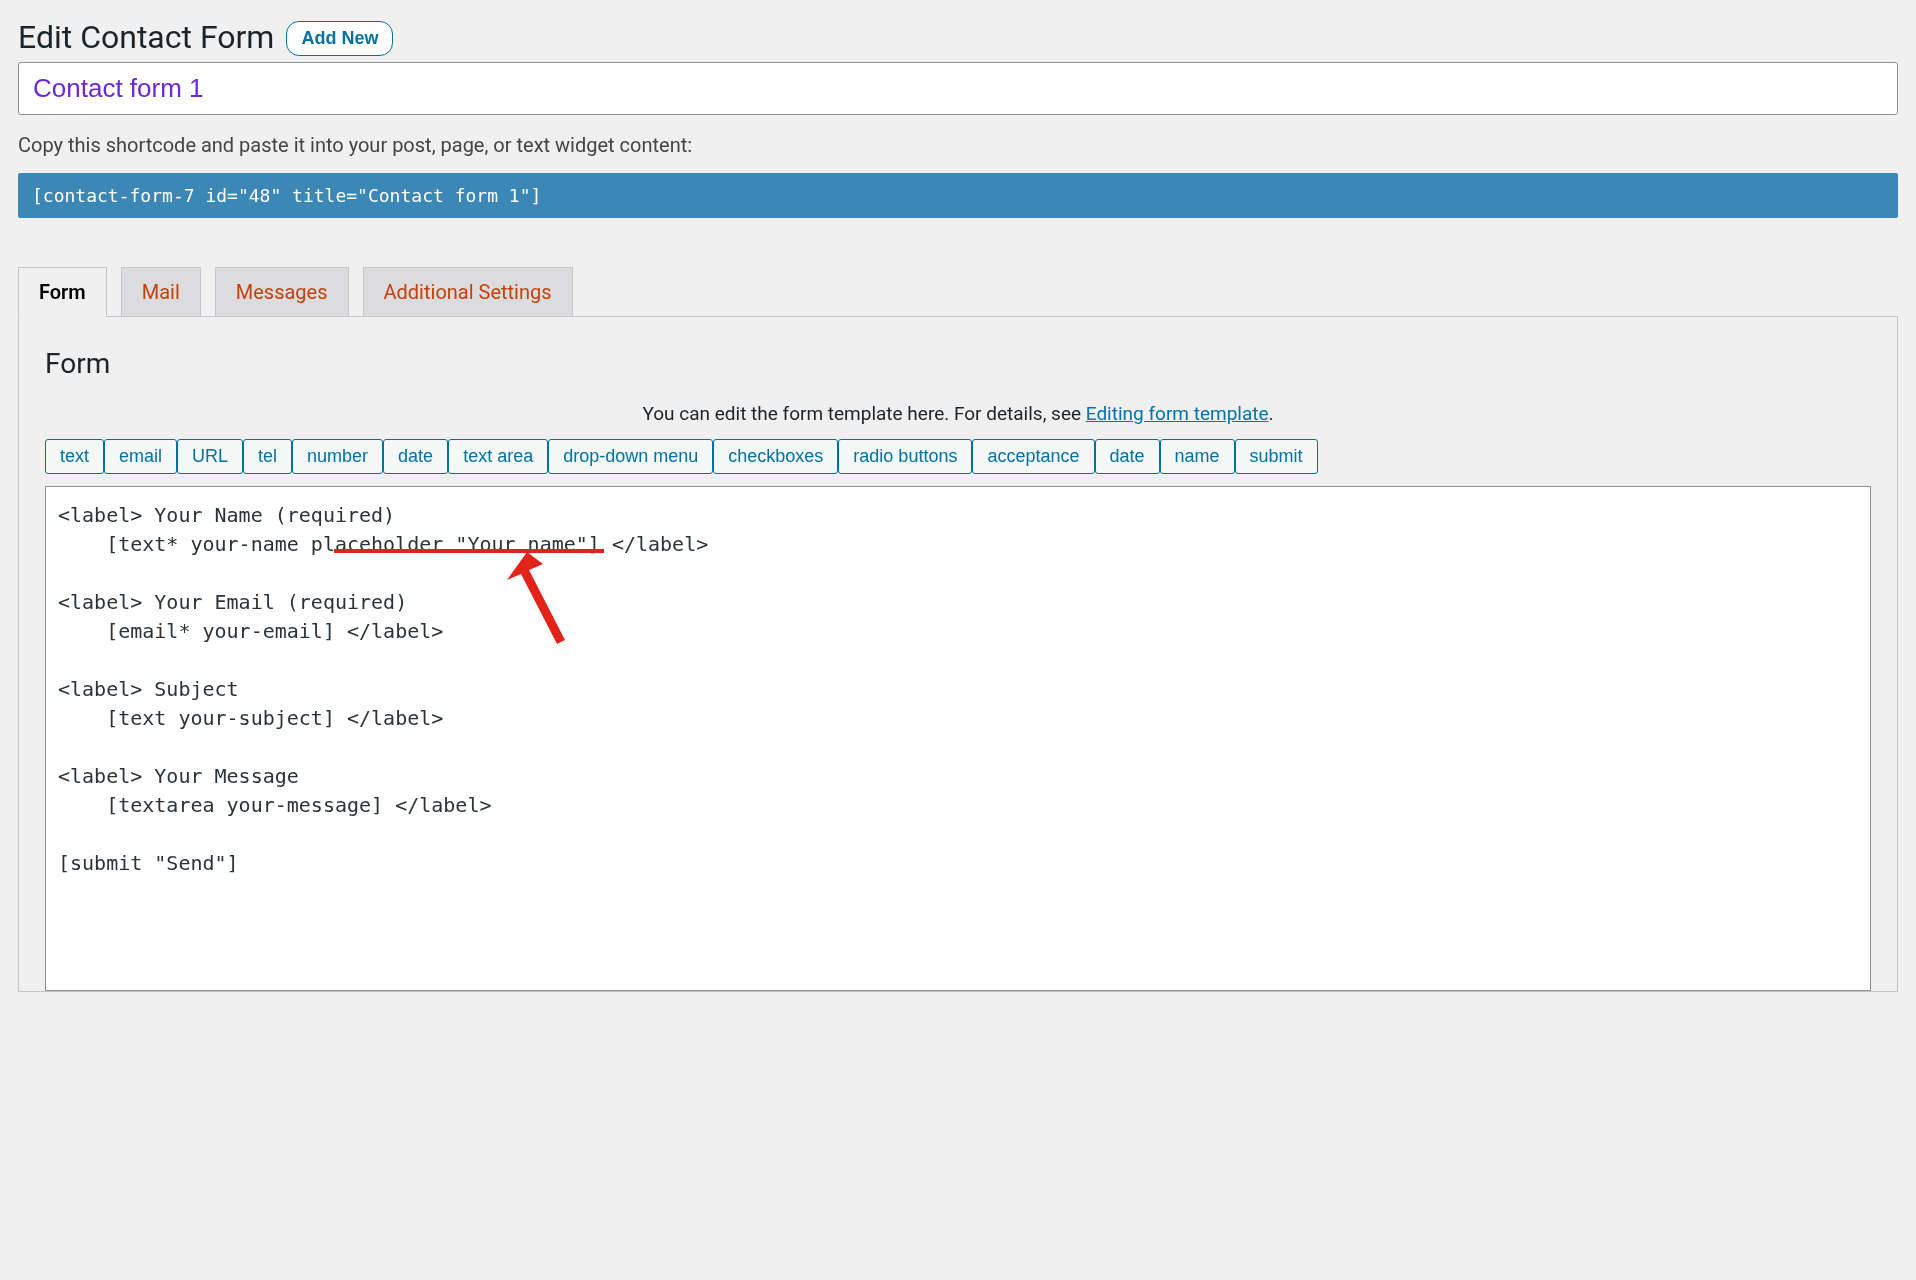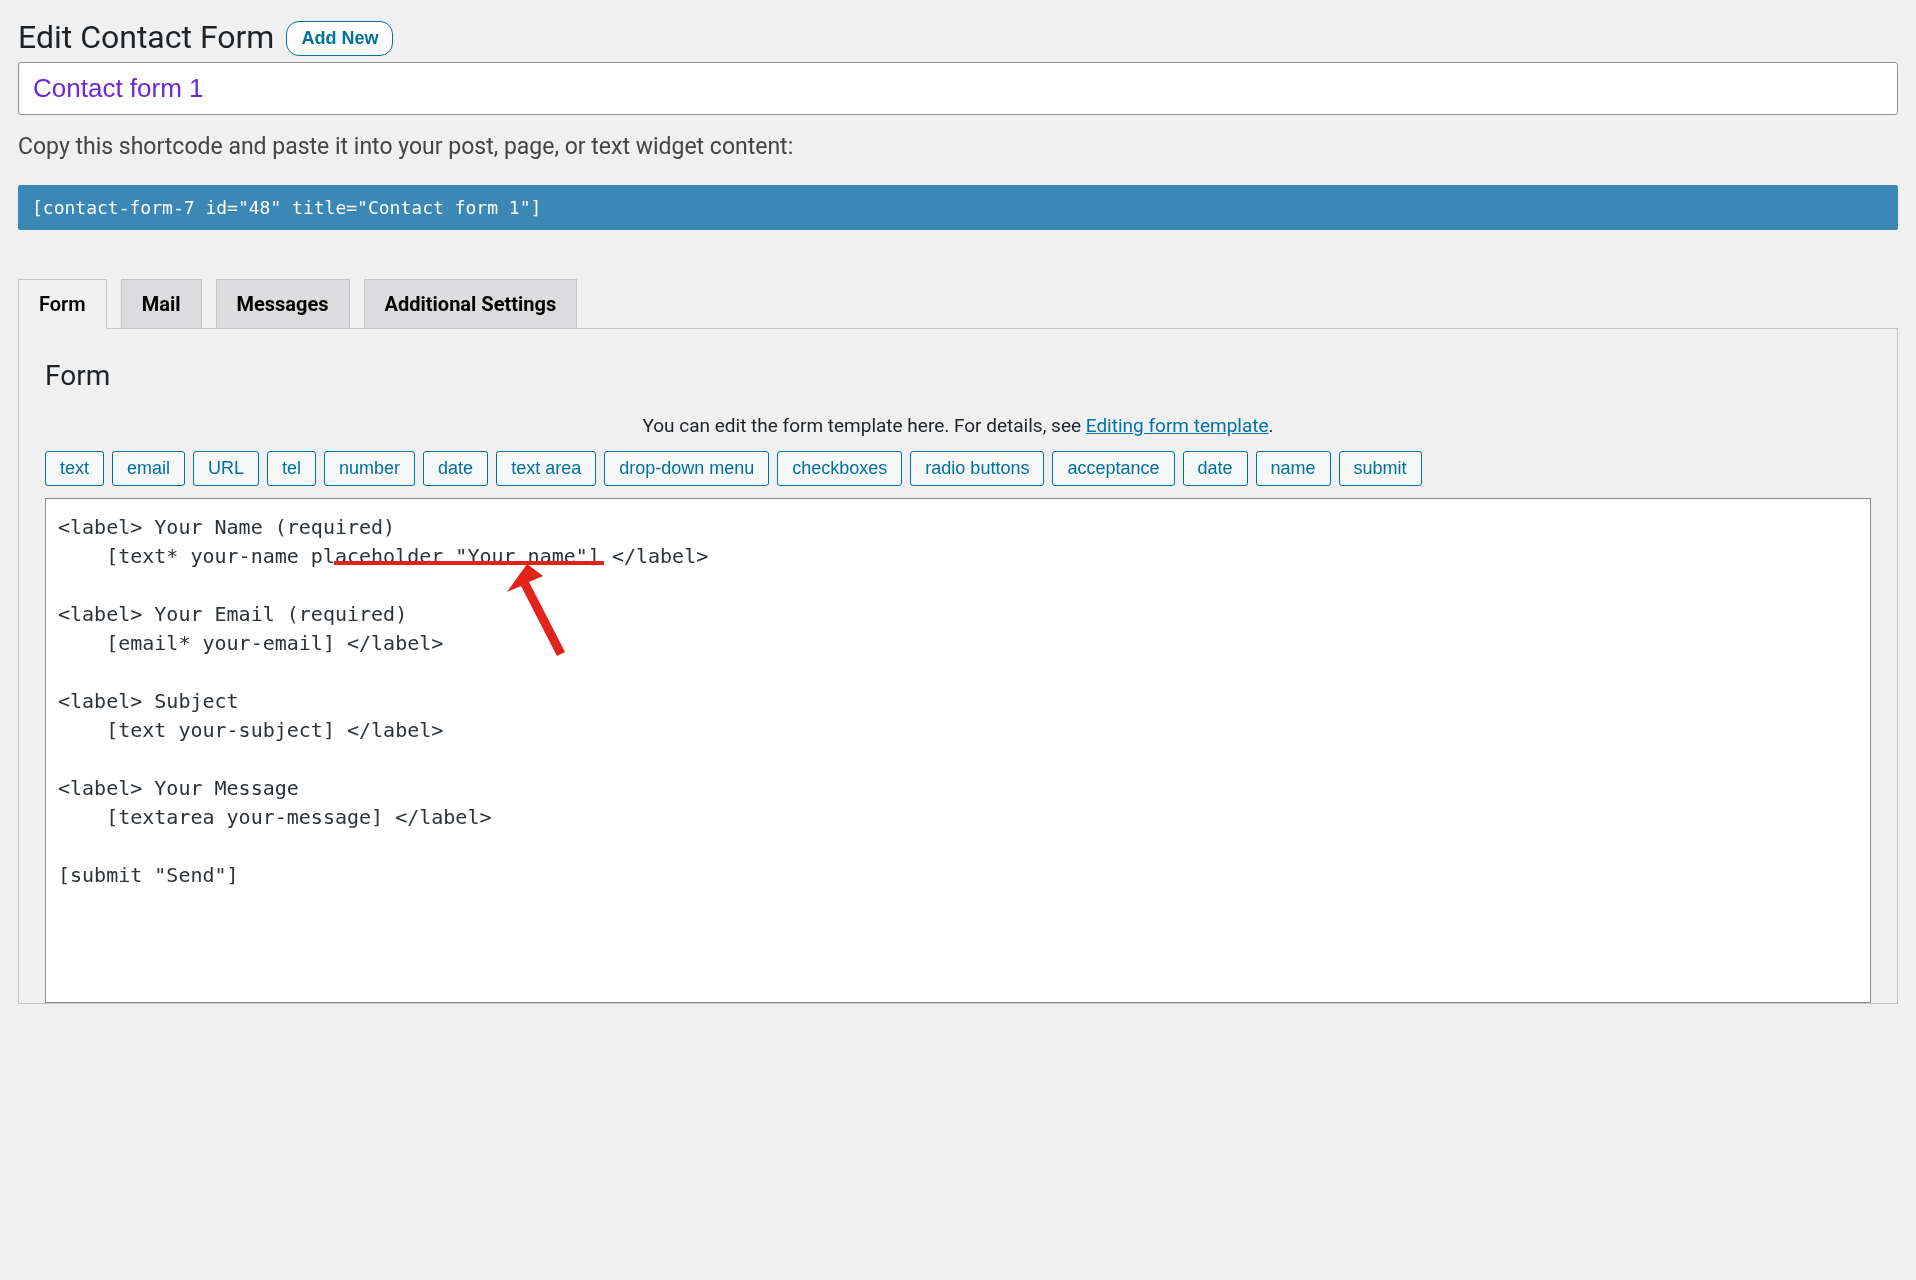--- a/index.html
+++ b/index.html
@@ -39,47 +39,46 @@
     padding: 10px 14px;
     font-size: 26px;
     border: 1px solid #8c8f94;
     border-radius: 3px;
     background: #fff;
     color: #6d28d9;
     margin-bottom: 18px;
   }
   .help-text {
     color: #444;
-    font-size: 23px;
-    margin: 0 0 25px 0;
+    font-size: 20px;
+    margin: 0 0 16px 0;
   }
   .shortcode-bar {
     background: #3b88b6;
     color: #fff;
     font-family: "SFMono-Regular", Menlo, Consolas, monospace;
     font-size: 18px;
     padding: 12px 14px;
     border-radius: 2px;
     margin-bottom: 48px;
   }
   .tabs {
     display: flex;
     gap: 14px;
     margin-bottom: 0;
   }
   .tab {
     padding: 12px 20px;
     font-size: 20px;
     border: 1px solid #c3c4c7;
     background: #dcdcde;
-    color: #000000;
+    color: #c2410c;
     cursor: pointer;
     position: relative;
     bottom: -1px;
-    font-weight: bold;
   }
   .tab.active {
     background: #f0f0f1;
     border-bottom: 1px solid #f0f0f1;
     color: #000;
     font-weight: 600;
   }
   .panel {
     border: 1px solid #c3c4c7;
     background: #f0f0f1;
@@ -92,21 +91,20 @@
   }
   .panel-desc {
     font-size: 19px;
     margin: 0 0 14px 0;
     text-align: center;
   }
   .panel-desc a { color: #0073aa; text-decoration: underline; }
   .tag-row {
     display: flex;
     flex-wrap: wrap;
-    gap: 8px;
     margin-bottom: 12px;
   }
   .tag-btn {
     border: 1px solid #0071a1;
     background: #f6f7f7;
     color: #0071a1;
     font-size: 18px;
     padding: 6px 14px;
     border-radius: 3px;
     cursor: pointer;

